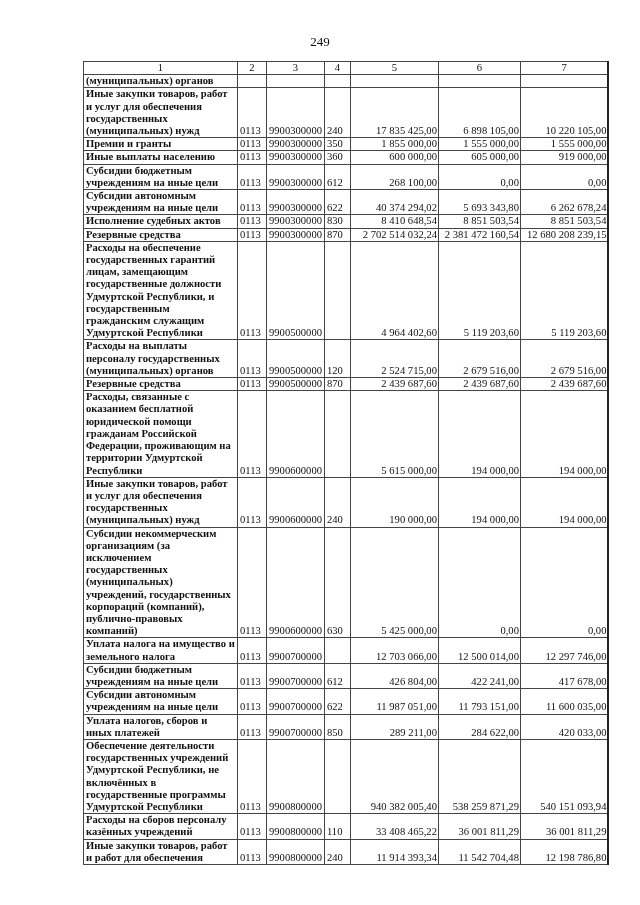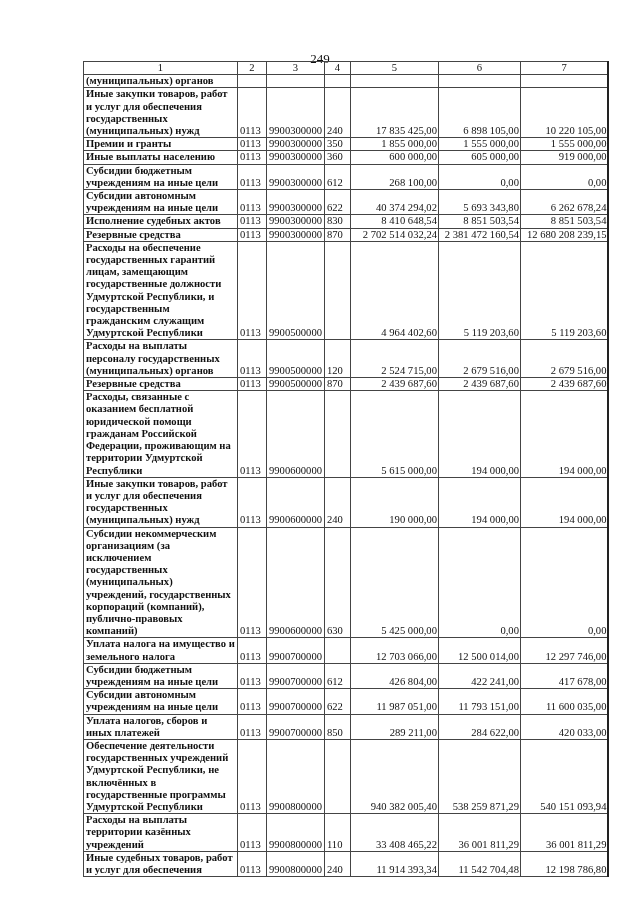--- a/index.html
+++ b/index.html
@@ -1,18 +1,18 @@
 <!DOCTYPE html>
 <html><head>
 <meta charset="utf-8">
 <style>
   html, body { margin:0; padding:0; background:#fff; }
   body { width:640px; height:905px; position:relative; overflow:hidden;
          font-family:"Liberation Serif", "DejaVu Serif", serif; color:#111; }
-  .page-num { position:absolute; top:51px; left:0; width:640px; text-align:center;
+  .page-num { position:absolute; top:34px; left:0; width:640px; text-align:center;
               font-size:13px; }
   table.budget { position:absolute; top:61px; left:83px; border-collapse:collapse;
                  table-layout:fixed; font-size:10.6px; line-height:12.2px; }
   table.budget td { border:1px solid #444; padding:0 2px; vertical-align:bottom;
                     white-space:nowrap; overflow:hidden; }
   table.budget td.name { white-space:normal; text-align:left; padding-left:2px;font-weight:bold; }
   table.budget td.num { text-align:right; padding-right:1px; }
   table.budget tr.hdr td { text-align:center; vertical-align:middle; height:12px; }
   table.budget td.c2, table.budget td.c3, table.budget td.c4 { text-align:left; padding-left:2px; }
   .right-border { border-right:2px solid #222 !important; }
@@ -227,31 +227,31 @@
     <td class="name">Обеспечение деятельности государственных учреждений Удмуртской Республики, не включённых в государственные программы Удмуртской Республики</td>
     <td class="c2">0113</td>
     <td class="c3">9900800000</td>
     <td class="c4"></td>
     <td class="num">940 382 005,40</td>
     <td class="num">538 259 871,29</td>
     <td class="num right-border">540 151 093,94</td>
   </tr>
 
   <tr>
-    <td class="name">Расходы на выплаты территории казённых учреждений</td>
+    <td class="name">Расходы на сборов персоналу казённых учреждений</td>
     <td class="c2">0113</td>
     <td class="c3">9900800000</td>
     <td class="c4">110</td>
     <td class="num">33 408 465,22</td>
     <td class="num">36 001 811,29</td>
     <td class="num right-border">36 001 811,29</td>
   </tr>
 
   <tr>
-    <td class="name">Иные судебных товаров, работ и услуг для обеспечения</td>
+    <td class="name">Иные закупки товаров, работ и работ для обеспечения</td>
     <td class="c2">0113</td>
     <td class="c3">9900800000</td>
     <td class="c4">240</td>
     <td class="num">11 914 393,34</td>
     <td class="num">11 542 704,48</td>
     <td class="num right-border">12 198 786,80</td>
   </tr>
 </tbody>
 </table>
 

